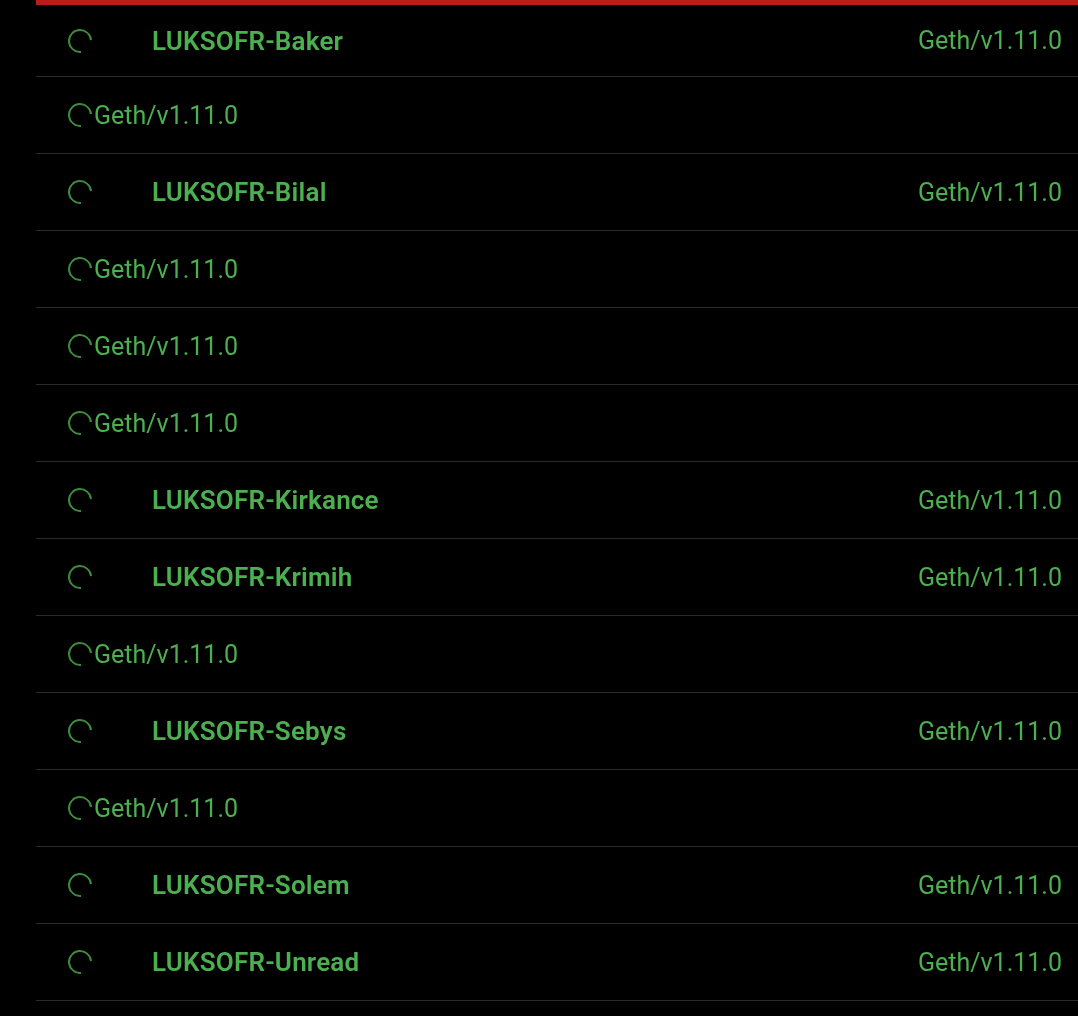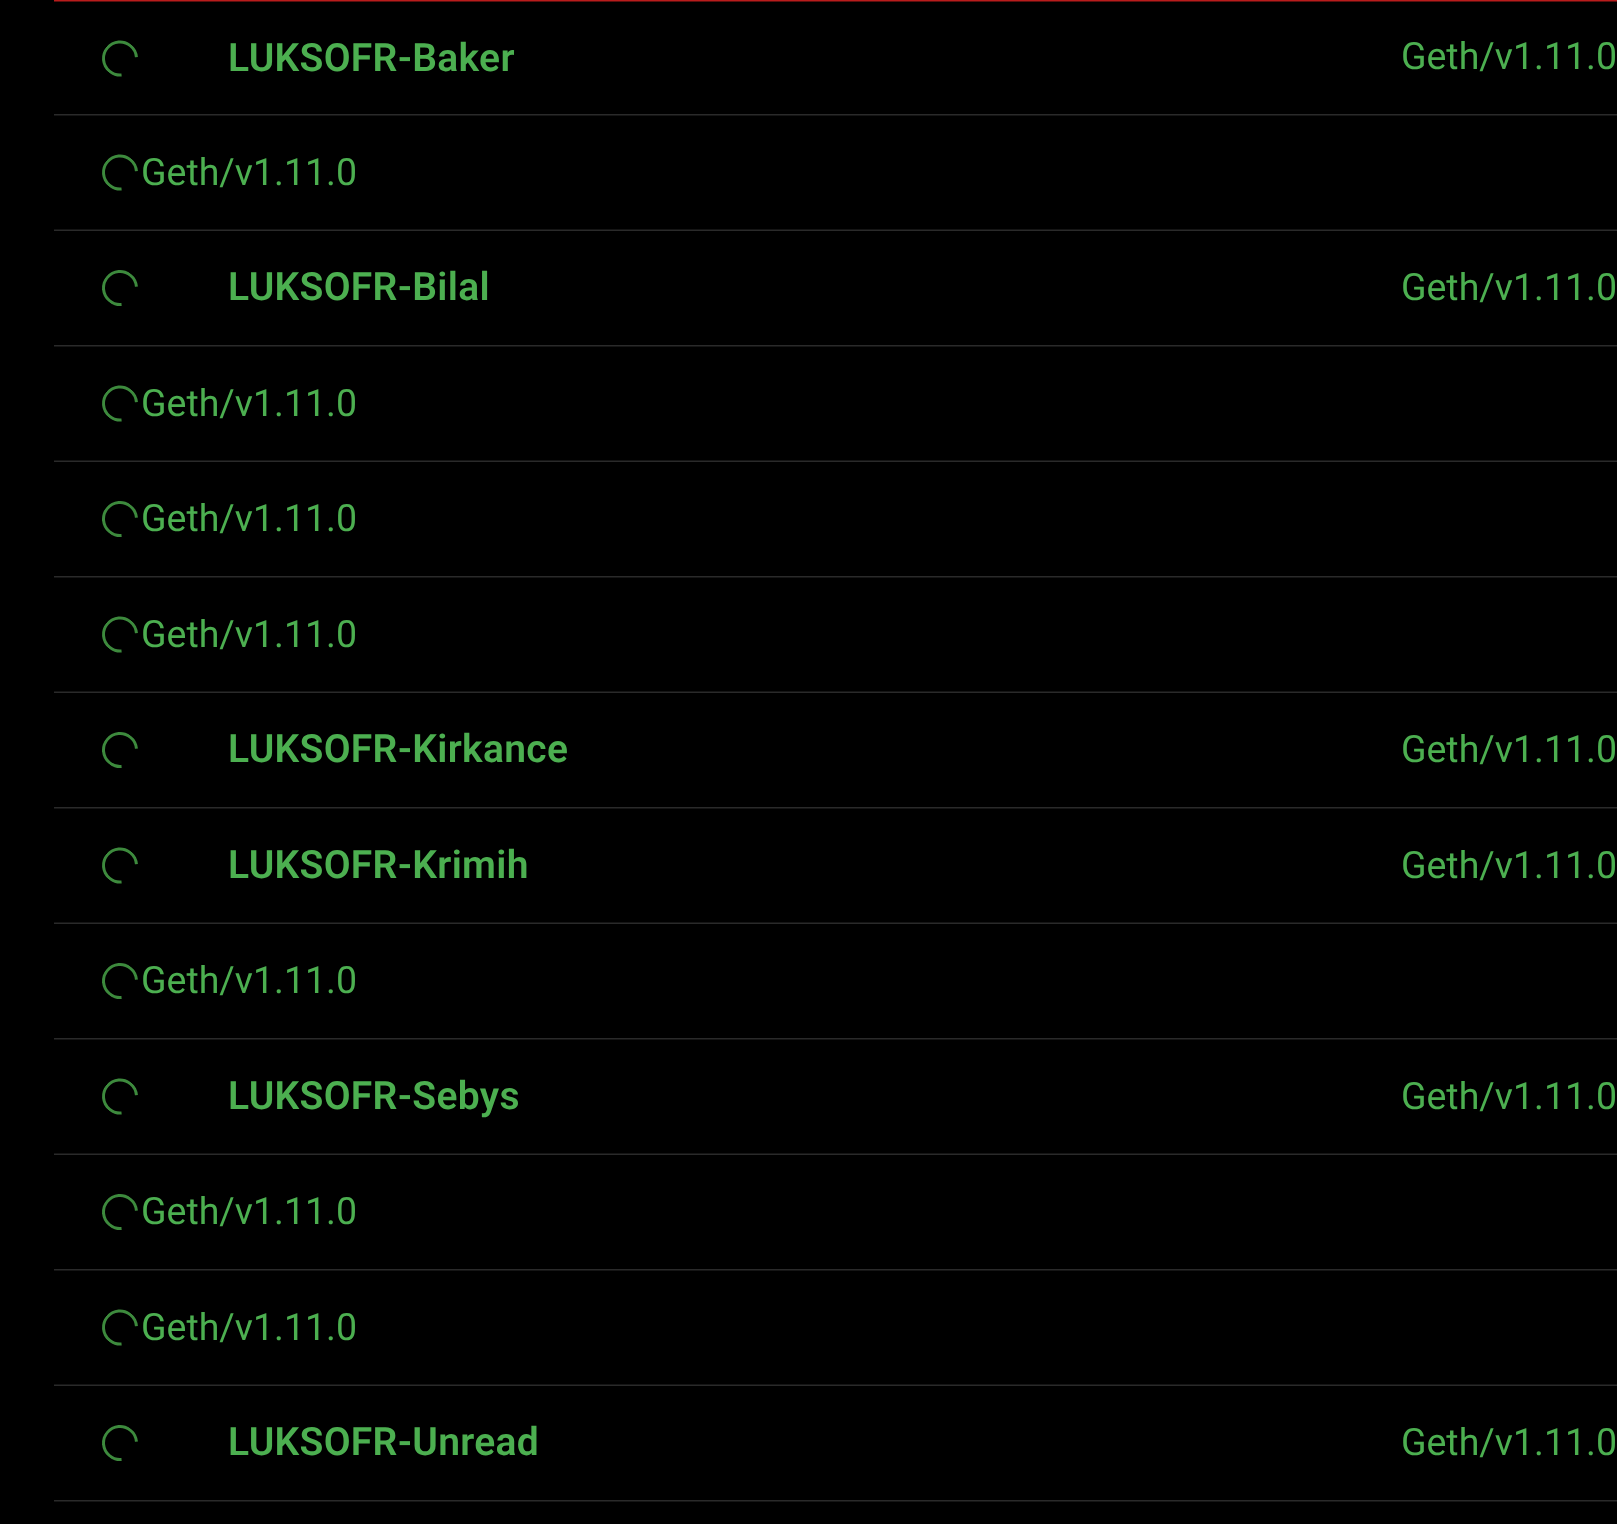--- a/index.html
+++ b/index.html
@@ -19,21 +19,21 @@
       padding-left: 36px;
     }
     .node-row {
       display: flex;
       align-items: center;
       height: 77px;
       border-bottom: 1px solid #2a2a2a;
       position: relative;
     }
     .node-row:first-child {
-      border-top: 1px solid #b91c1c;
+      border-top: 5px solid #b91c1c;
     }
     .status-icon {
       display: flex;
       align-items: center;
       justify-content: center;
       width: 28px;
       height: 28px;
       margin-left: 30px;
       flex-shrink: 0;
     }
@@ -53,21 +53,21 @@
       flex-grow: 1;
       white-space: nowrap;
       letter-spacing: 0.2px;
     }
     .node-version {
       color: #4caf50;
       font-size: 25px;
       font-weight: 400;
       margin-right: 0;
       white-space: nowrap;
-      padding-right: 0;
+      padding-right: 16px;
     }
   </style>
 </head>
 <body>
 
 <div class="node-list">
   <div class="node-row">
     <div class="status-icon">
         <div class="circle-icon"></div>
       </div>
@@ -135,20 +135,21 @@
   <div class="node-row">
     <div class="status-icon">
         <div class="circle-icon"></div>
       </div>
     <div class="node-version">Geth/v1.11.0</div>
   </div>
   <div class="node-row">
     <div class="status-icon">
         <div class="circle-icon"></div>
       </div>
+    <div class="node-name">LUKSOFR-Solem</div>
     <div class="node-version">Geth/v1.11.0</div>
   </div>
   <div class="node-row">
     <div class="status-icon">
         <div class="circle-icon"></div>
       </div>
     <div class="node-name">LUKSOFR-Unread</div>
     <div class="node-version">Geth/v1.11.0</div>
   </div>
 </div>

